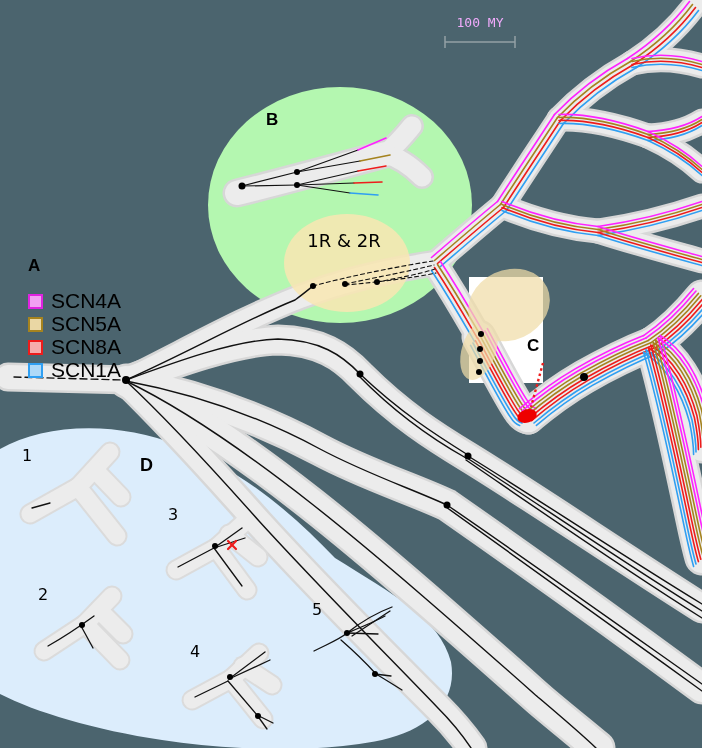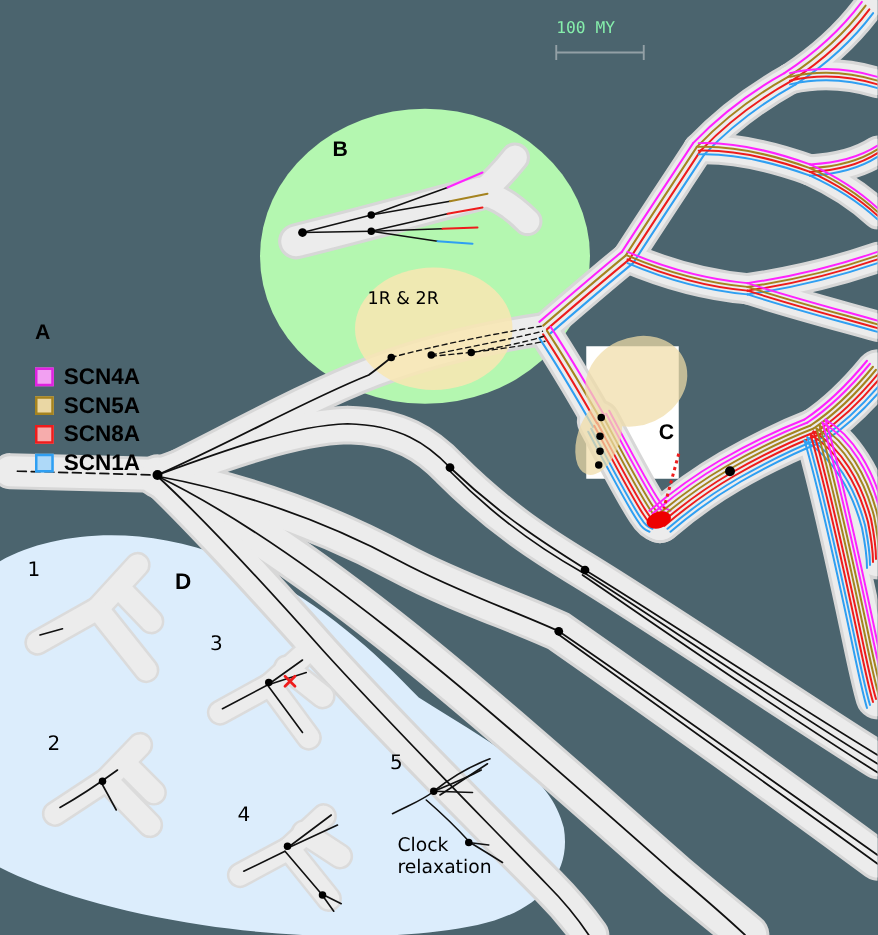--- a/index.html
+++ b/index.html
@@ -2,31 +2,31 @@
 <html><head>
 <meta charset="utf-8">
 <style>
   html,body{margin:0;padding:0;background:#4b646e;}
   #stage{position:relative;width:702px;height:748px;overflow:hidden;
          font-family:"Liberation Sans",sans-serif;}
   #fig{position:absolute;left:0;top:0;}
   .lbl{position:absolute;color:#000;line-height:1.15;white-space:pre;}
   .panel-letter{font-weight:bold;font-size:17px;}
   .num{font-size:16px;font-family:"DejaVu Sans",sans-serif;}
-  .ann{font-size:14px;font-family:"DejaVu Sans",sans-serif;text-align:left;}
-  #scale-label{color:#86efac;font-family:"DejaVu Sans Mono",monospace;
-               font-size:13px;width:70px;text-align:left;}
+  .ann{font-size:18px;font-family:"DejaVu Sans",sans-serif;text-align:center;}
+  #scale-label{color:#f0abfc;font-family:"DejaVu Sans Mono",monospace;
+               font-size:13px;width:70px;text-align:center;}
   #legend{position:absolute;left:28px;top:256px;}
   .leg-row{display:flex;align-items:center;height:23px;}
   .sw{width:11px;height:11px;border:2.5px solid;margin-right:8px;}
   .sw-0{background:#f2a0f2;border-color:#e022e0;}
   .sw-1{background:#ead7a4;border-color:#a5831f;}
   .sw-2{background:#f6acac;border-color:#ee1c1c;}
   .sw-3{background:#aed9f8;border-color:#2f9ff2;}
-  .leg-label{font-weight:bold;font-size:18px;text-align:right;}
+  .leg-label{font-weight:normal;font-size:21px;text-align:right;}
   #clock-label{font-size:15px;font-family:"DejaVu Sans",sans-serif;}
 </style>
 </head>
 <body>
 
 <div id="stage">
 
 <svg id="fig" width="702" height="748" viewBox="0 0 702 748">
 
   <rect x="0" y="0" width="702" height="748" fill="#4b646e"></rect>
@@ -371,15 +371,14 @@
 <div class="lbl ann" style="left:294px;top:231px;width:100px;">1R &amp; 2R</div>
 <div class="lbl panel-letter" style="left:527px;top:336px;">C</div>
 <div class="lbl panel-letter" style="left:140px;top:455px;font-size:18px;">D</div>
 
 <div class="lbl num" style="left:22px;top:447px;">1</div>
 <div class="lbl num" style="left:38px;top:586px;">2</div>
 <div class="lbl num" style="left:168px;top:506px;">3</div>
 <div class="lbl num" style="left:190px;top:643px;">4</div>
 <div class="lbl num" style="left:312px;top:601px;">5</div>
 
-<div class="lbl" id="clock-label" style="left:318px;top:668px;"><span>Clock</span><br><span>relaxation</span></div>
 
 </div>
 
 </body></html>

